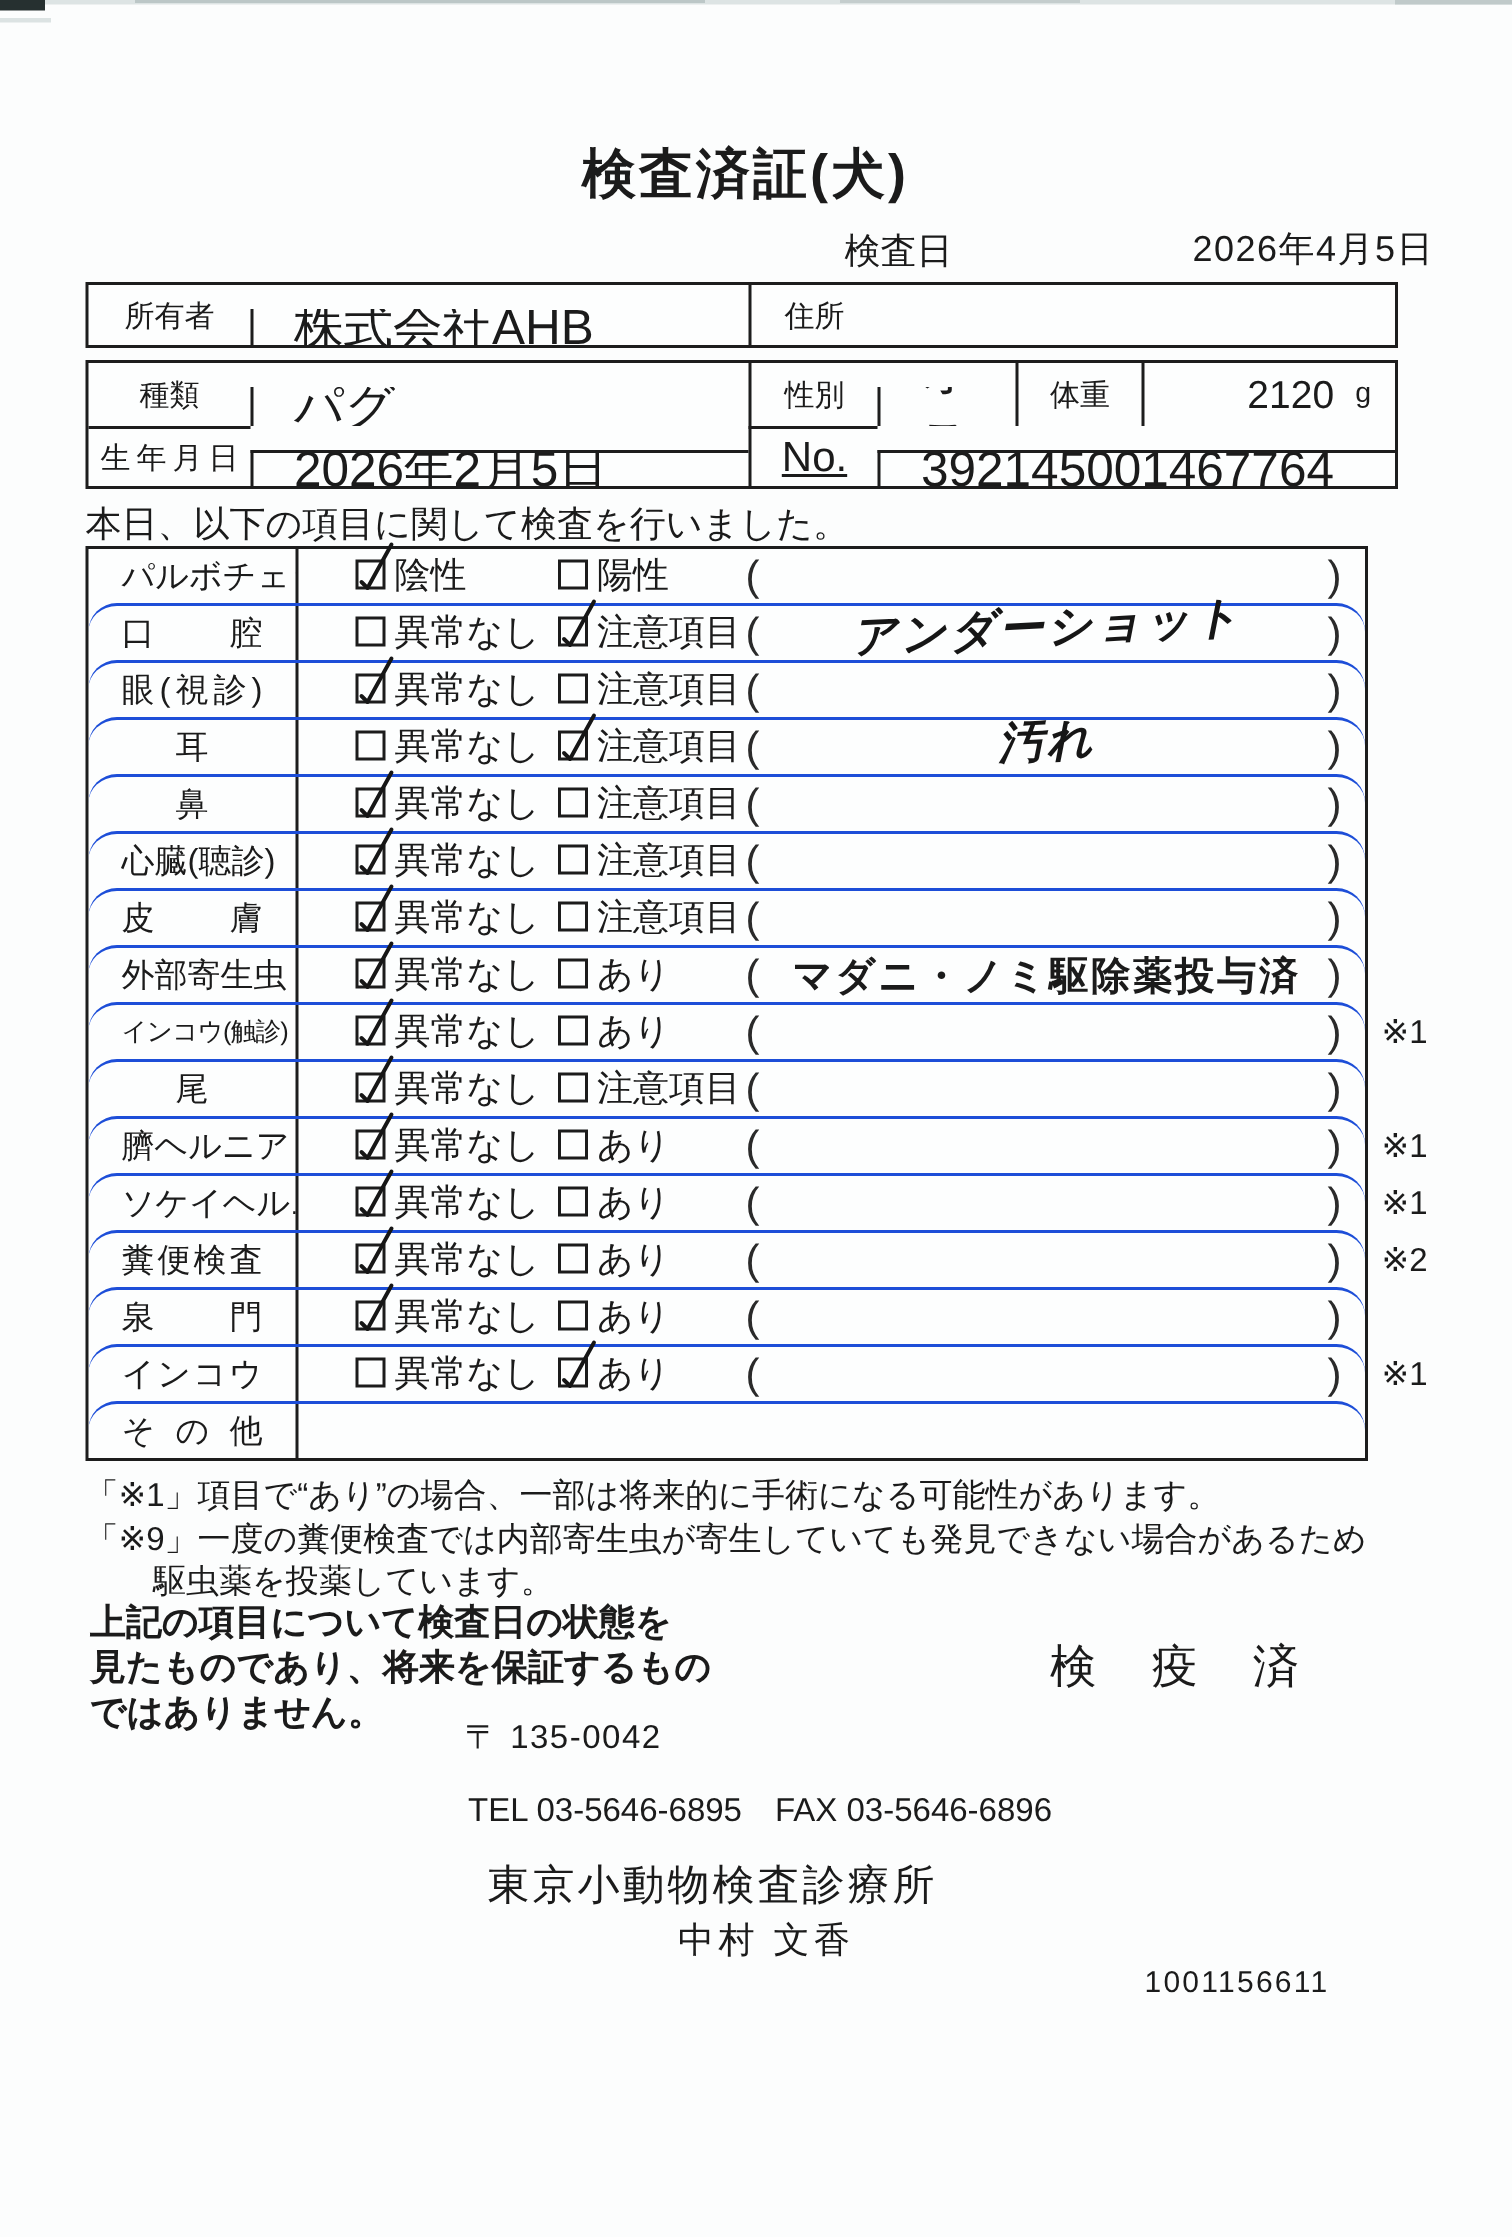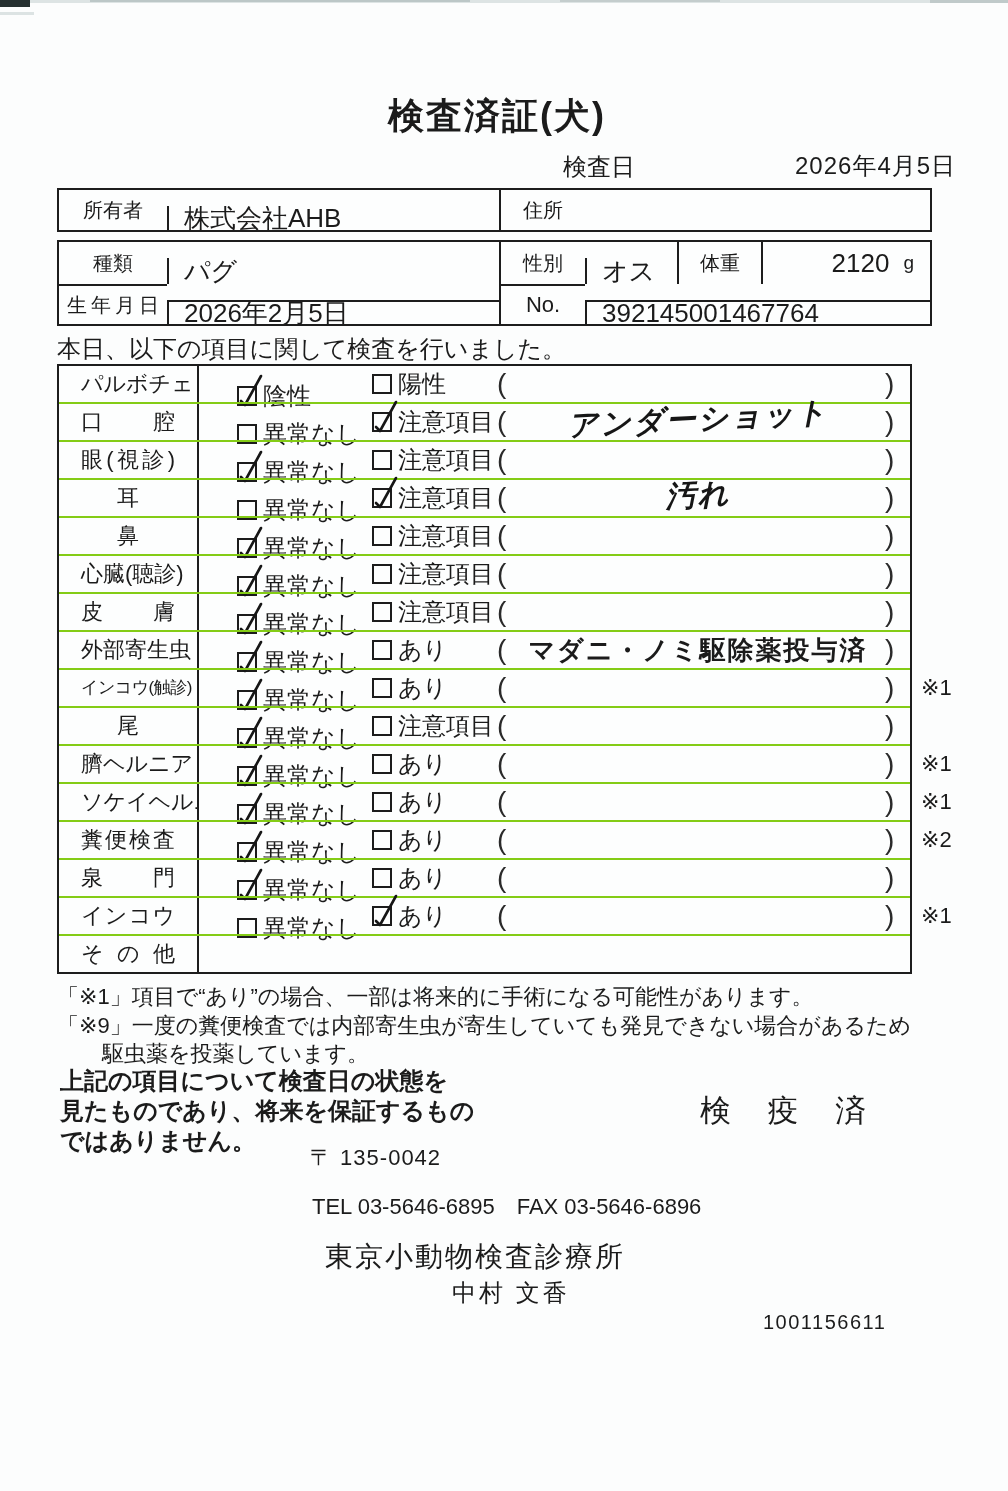--- a/index.html
+++ b/index.html
@@ -20,41 +20,41 @@
 
   
   .hbox { border:2px solid #1d1d1d; display:grid; box-sizing:border-box; background:#fdfefe; }
   .owner-box { left:57px; top:188px; width:875px; height:44px; grid-template-columns:108px 332px 86px 1fr; }
   .info-box  { left:57px; top:240px; width:875px; height:86px; grid-template-columns:108px 332px 86px 92px 84px 1fr; grid-template-rows:42px 1fr; }
   .hcell { display:flex; align-items:center; box-sizing:border-box; border-left:2px solid #1d1d1d; overflow:hidden; }
   .hcell.first { border-left:none; }
   .hcell.rtop { border-top:2px solid #1d1d1d; }
   .hlabel { justify-content:center; font-size:20px; }
   .hlabel.just { display:block; text-align:justify; text-align-last:justify; padding:6px 8px 0 8px; }
-  .hvalue { font-size:26px; padding-left:15px;margin-top:16px; }
+  .hvalue { font-size:33px; padding-left:27px;margin-top:16px; }
   .wval { justify-content:flex-end; padding-right:16px; font-size:26px; }
   .wval .unit { font-size:19px; margin-left:14px; }
-  .no-label { font-size:22px; }
+  .no-label { font-size:28px;text-decoration:underline; }
   .span3 { grid-column:4 / 7; }
 
   .intro { left:57px; top:333px; font-size:24px; }
 
   
   .exam { left:57px; top:364px; width:851px; border:2px solid #1d1d1d; box-sizing:content-box; background:#fdfefe; }
   .erow { position:relative; height:36px; display:flex; overflow:visible; }
-  .erow + .erow { border-top:2px solid #84cc16; }
+  .erow + .erow { border-top:2px solid #1d4ed8;border-radius:19px; }
   .elabel {
     width:140px; box-sizing:border-box; border-right:2px solid #1d1d1d;
     line-height:36px; font-size:22px; padding:0 22px;
     text-align:justify; text-align-last:justify; overflow:hidden; white-space:nowrap;
   }
   .elabel.center { text-align:center; text-align-last:center; }
   .elabel.small { font-size:17px; letter-spacing:-0.5px; }
   .opt { position:absolute; line-height:36px; font-size:24px; white-space:nowrap; }
-  .o1 { left:178px;margin-top:12px; } .o2 { left:313px; }
+  .o1 { left:178px; } .o2 { left:313px; }
   .cb {
     position:relative; display:inline-block; width:16px; height:16px;
     border:2px solid #1c1c1c; vertical-align:-2px; margin-right:6px; background:#fdfefe;
   }
   .tick { position:absolute; left:-5px; top:-17px; width:34px; height:38px; display:none; pointer-events:none; overflow:visible; }
   .checked .tick { display:block; }
   .popen, .pclose { position:absolute; font-size:28px; line-height:36px; font-weight:400; color:#2a2a2a; }
   .popen { left:438px; } .pclose { left:826px; }
   .pcontent { position:absolute; left:458px; width:362px; text-align:center; line-height:36px; z-index:2; }
   .pcontent.hand { font-size:30px; font-style:italic; font-weight:600; letter-spacing:2px; transform:rotate(-3deg) translateY(-3px); color:#161616; }

